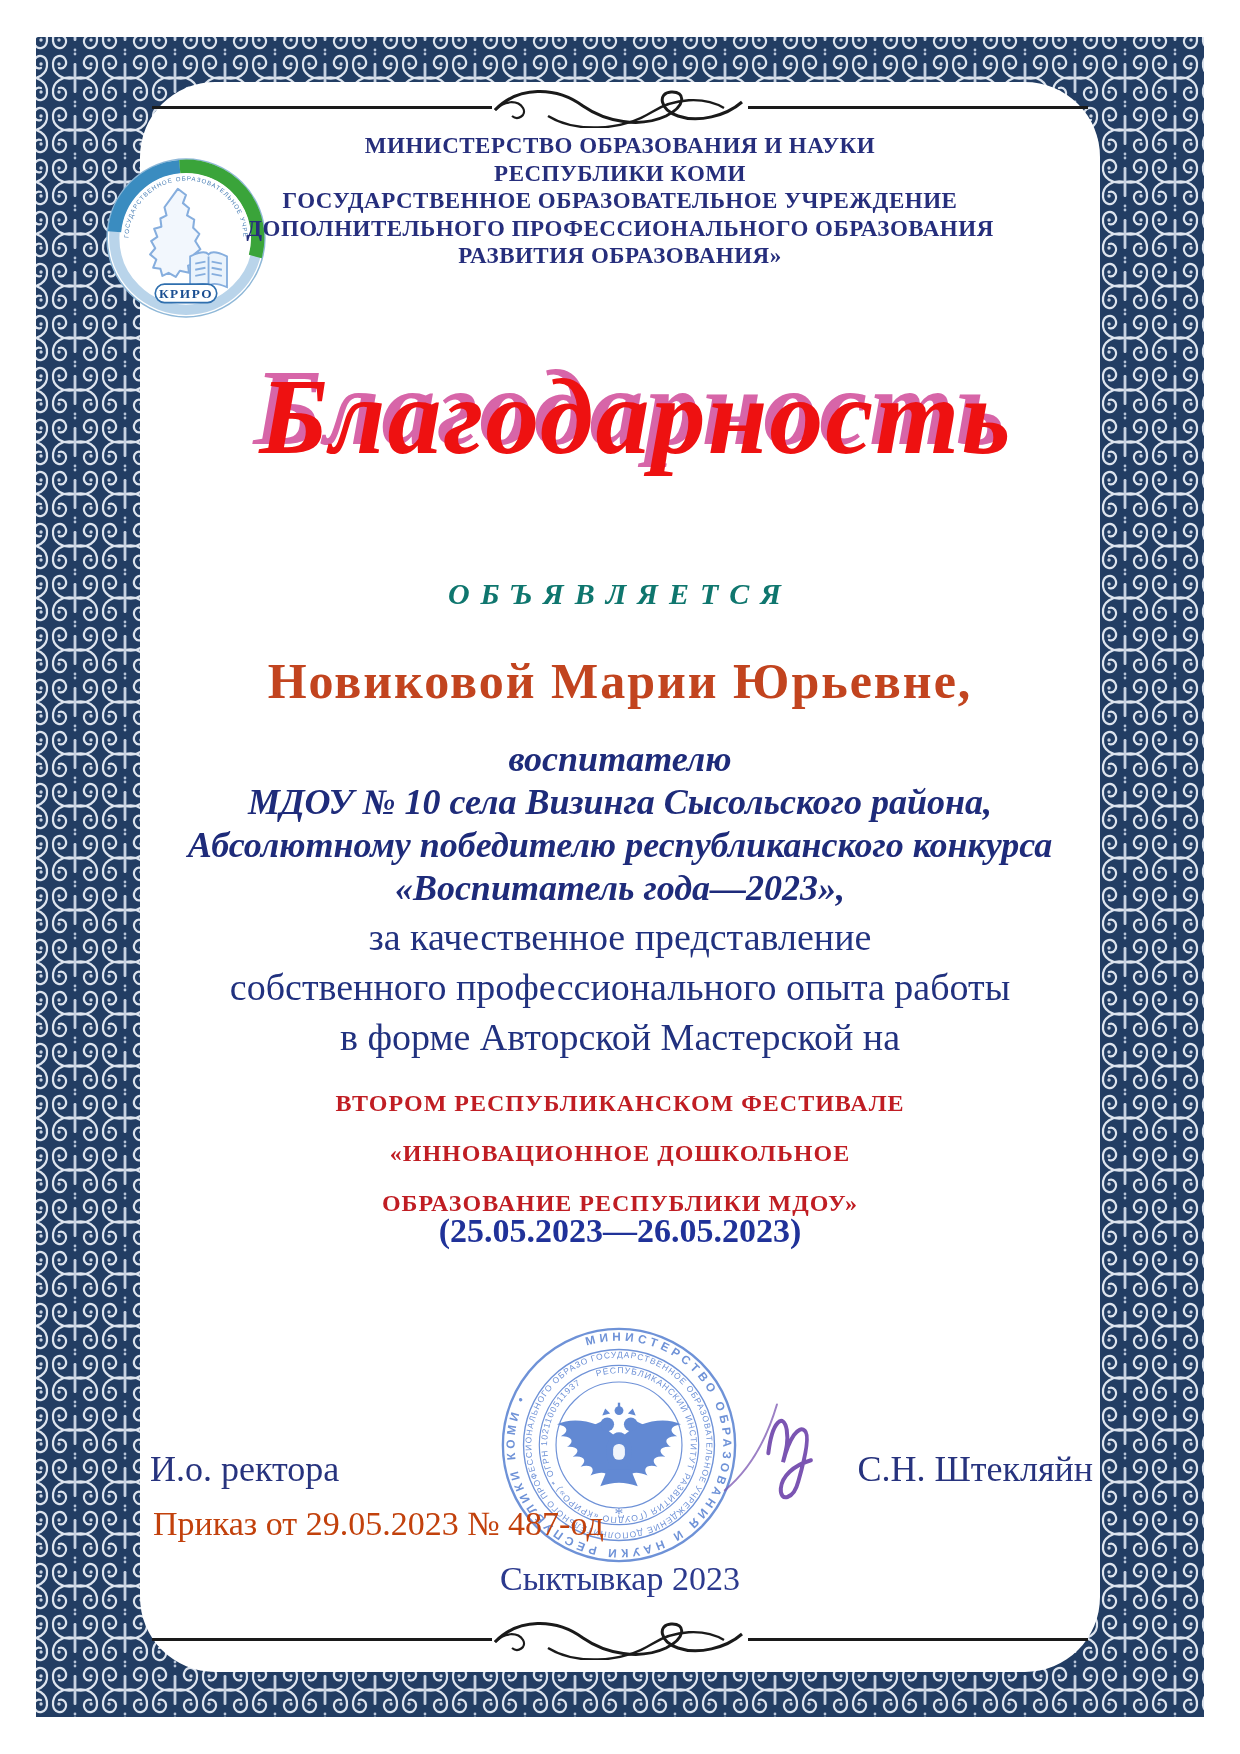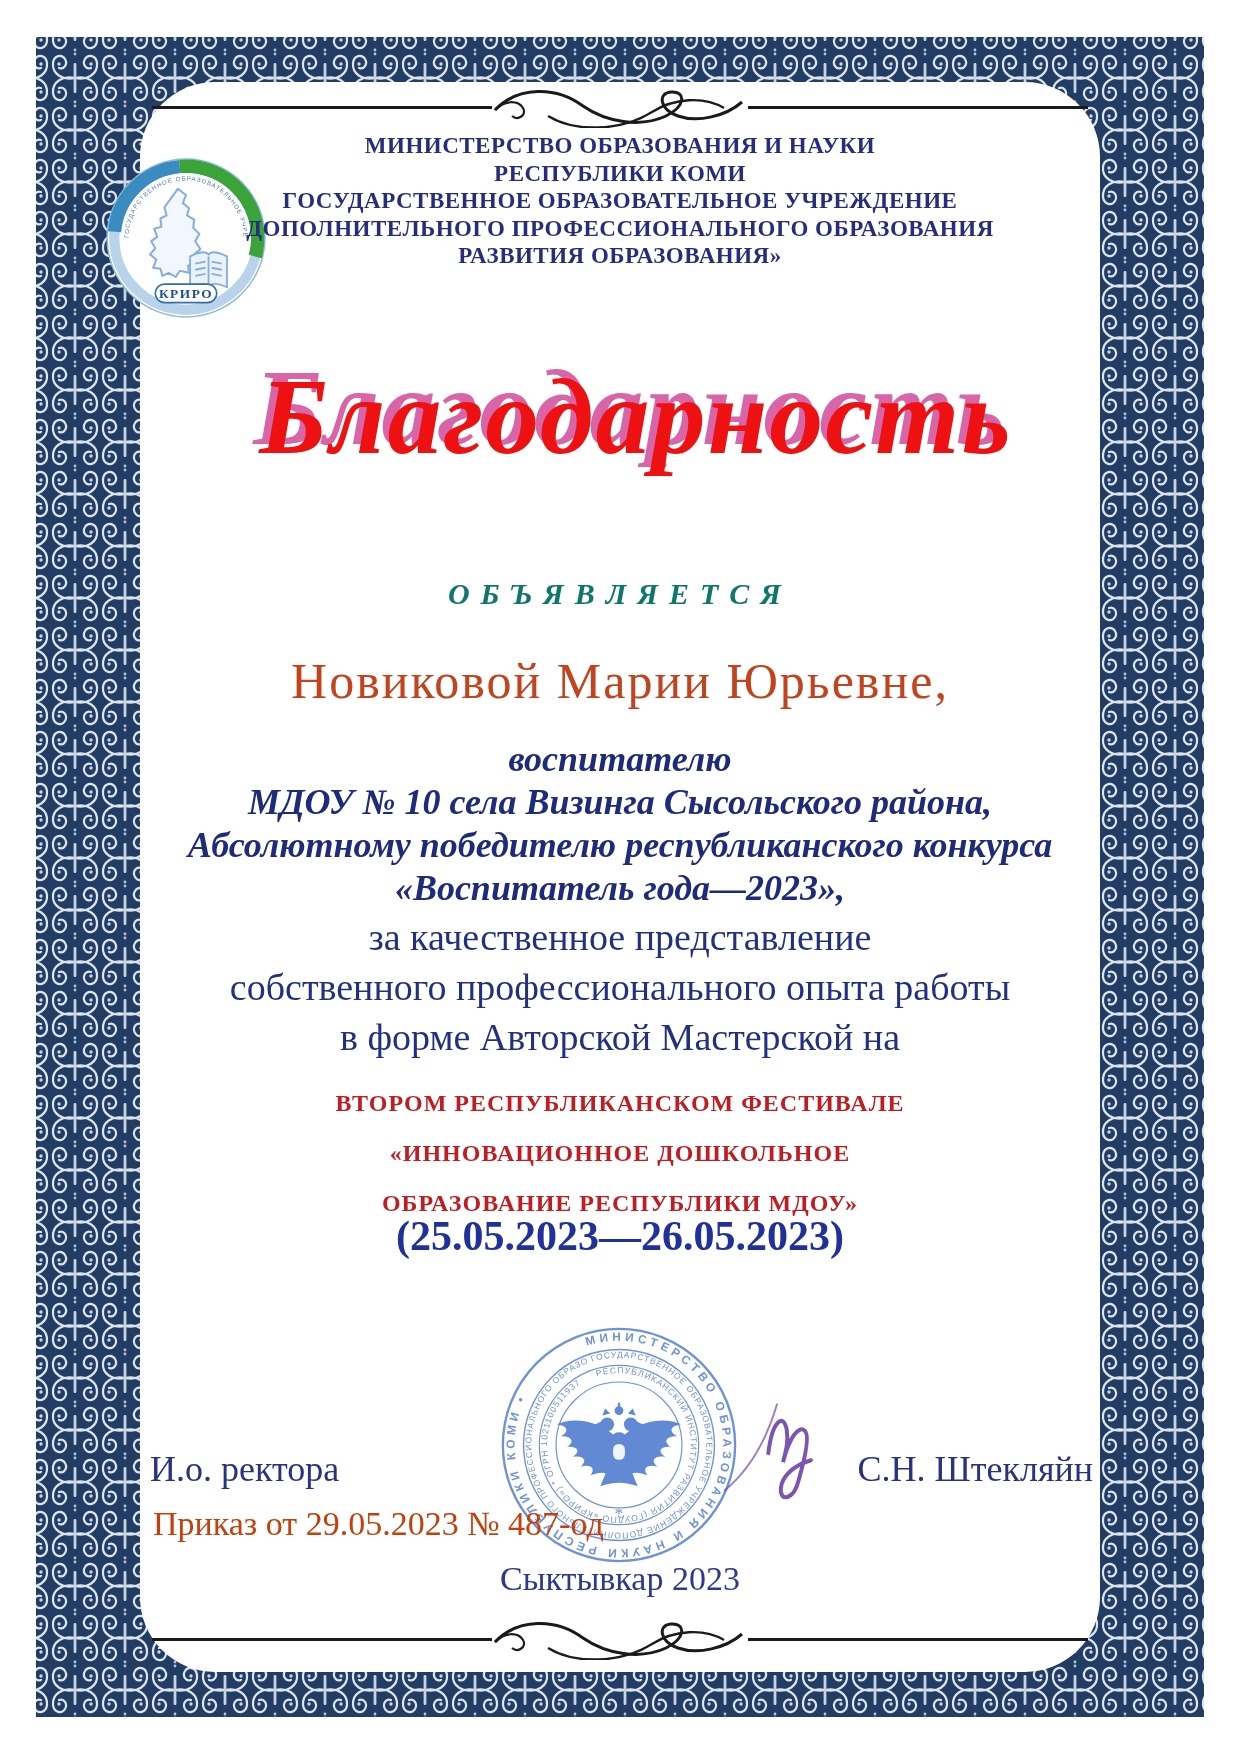--- a/index.html
+++ b/index.html
@@ -9,25 +9,25 @@
   .abs{position:absolute;}
   .ctr{left:140px;width:960px;text-align:center;}
   
   .fl-line{position:absolute;height:3px;background:#1a1a1a;}
   
   .org-lines{top:132px;color:#262e7c;font-weight:bold;font-size:23px;line-height:27.5px;letter-spacing:.5px;}
   
   .main-title{top:342px;font-size:108px;line-height:150px;font-style:italic;font-weight:bold;
               color:#ee1111;text-shadow:-6px -9px 0 #d765a8;letter-spacing:2px;padding-left:16px;}
   .announce{top:577px;color:#0f766e;font-weight:bold;font-style:italic;font-size:30px;letter-spacing:11px;}
-  .recipient-name{top:652px;color:#c2441f;font-weight:normal;font-size:50px;letter-spacing:2px;}
+  .recipient-name{top:652px;color:#c2441f;font-weight:bold;font-size:50px;letter-spacing:2px;}
   .merit-ital{top:738px;color:#1e2b7a;font-style:italic;font-weight:bold;font-size:36px;line-height:43px;}
   .merit-up{top:912px;color:#21317f;font-weight:normal;font-size:38px;line-height:50px;}
   .fest{top:1078px;color:#c01d23;font-weight:bold;font-size:24px;line-height:50px;letter-spacing:1px;}
-  .dates{top:1212px;color:#203299;font-weight:bold;font-size:42px;}
+  .dates{top:1212px;color:#203299;font-weight:bold;font-size:34px;}
   .sig-row{top:1448px;left:150px;width:943px;display:flex;justify-content:space-between;
            color:#27337e;font-size:36px;}
   .order-line{top:1505px;left:153px;color:#c2410c;font-size:34px;}
   .city-year{top:1560px;color:#2c3a8e;font-size:34px;}
   .stamp-svg{top:1322px;left:496px;opacity:.88;}
   .sign-svg{top:1388px;left:716px;transform:rotate(-4deg);}
   .logo-svg{top:156px;left:104px;}
 </style>
 </head>
 <body>

